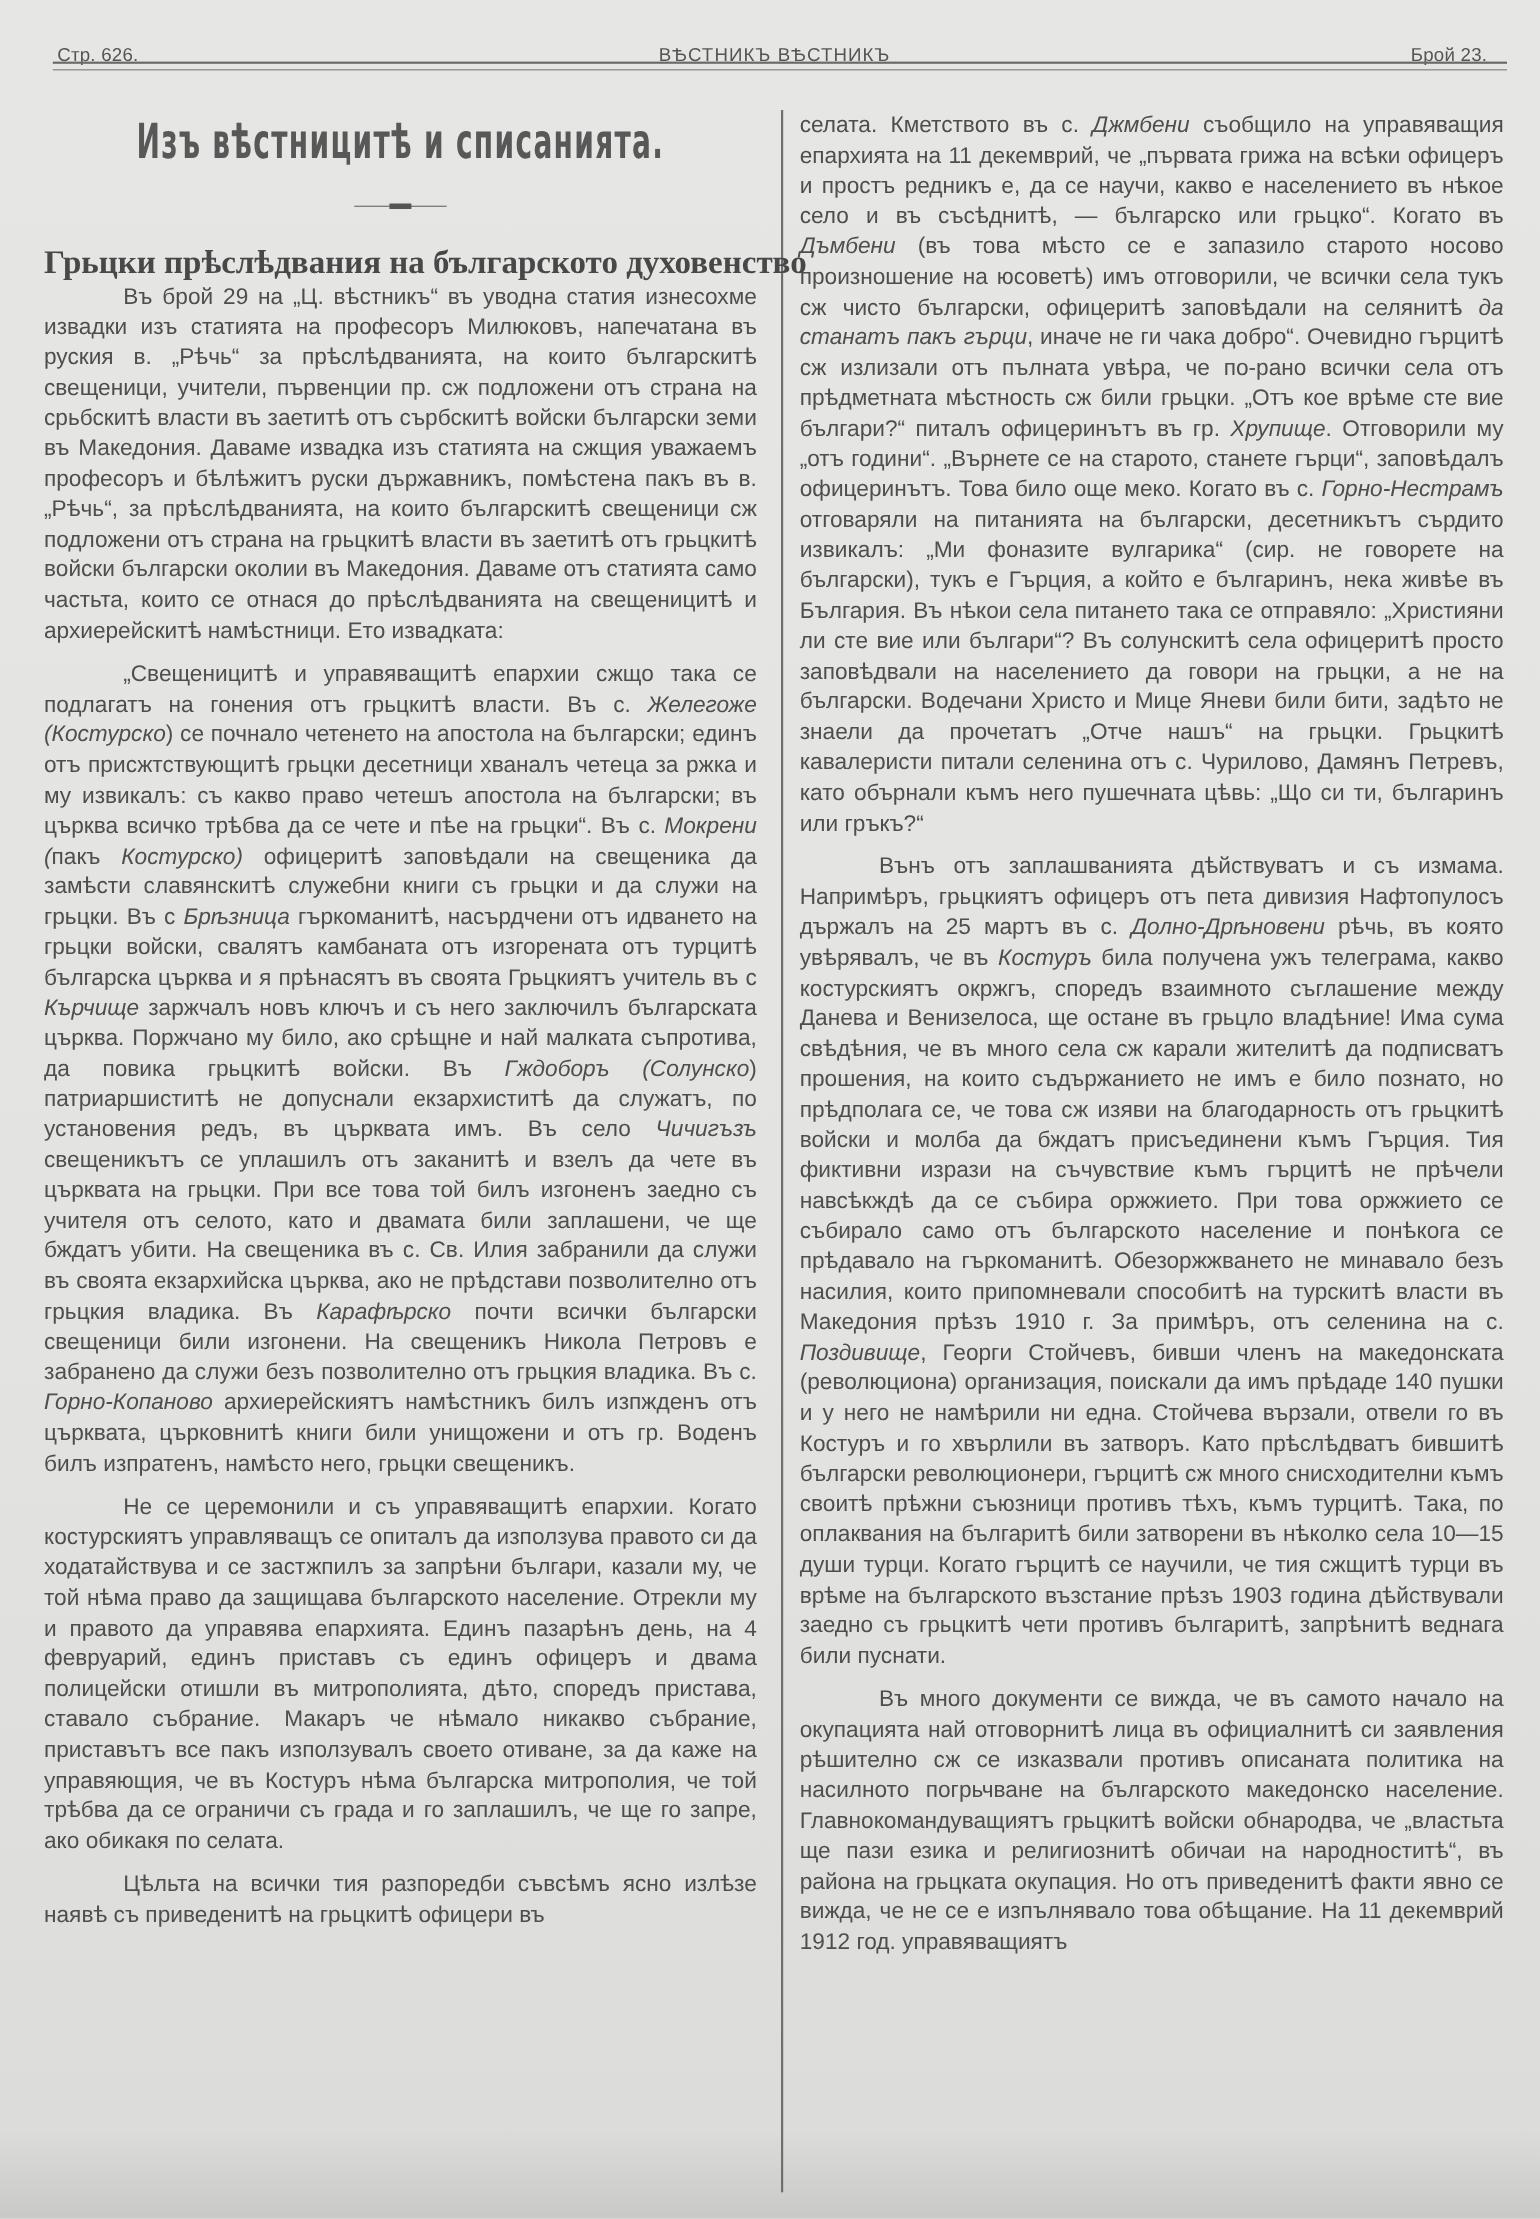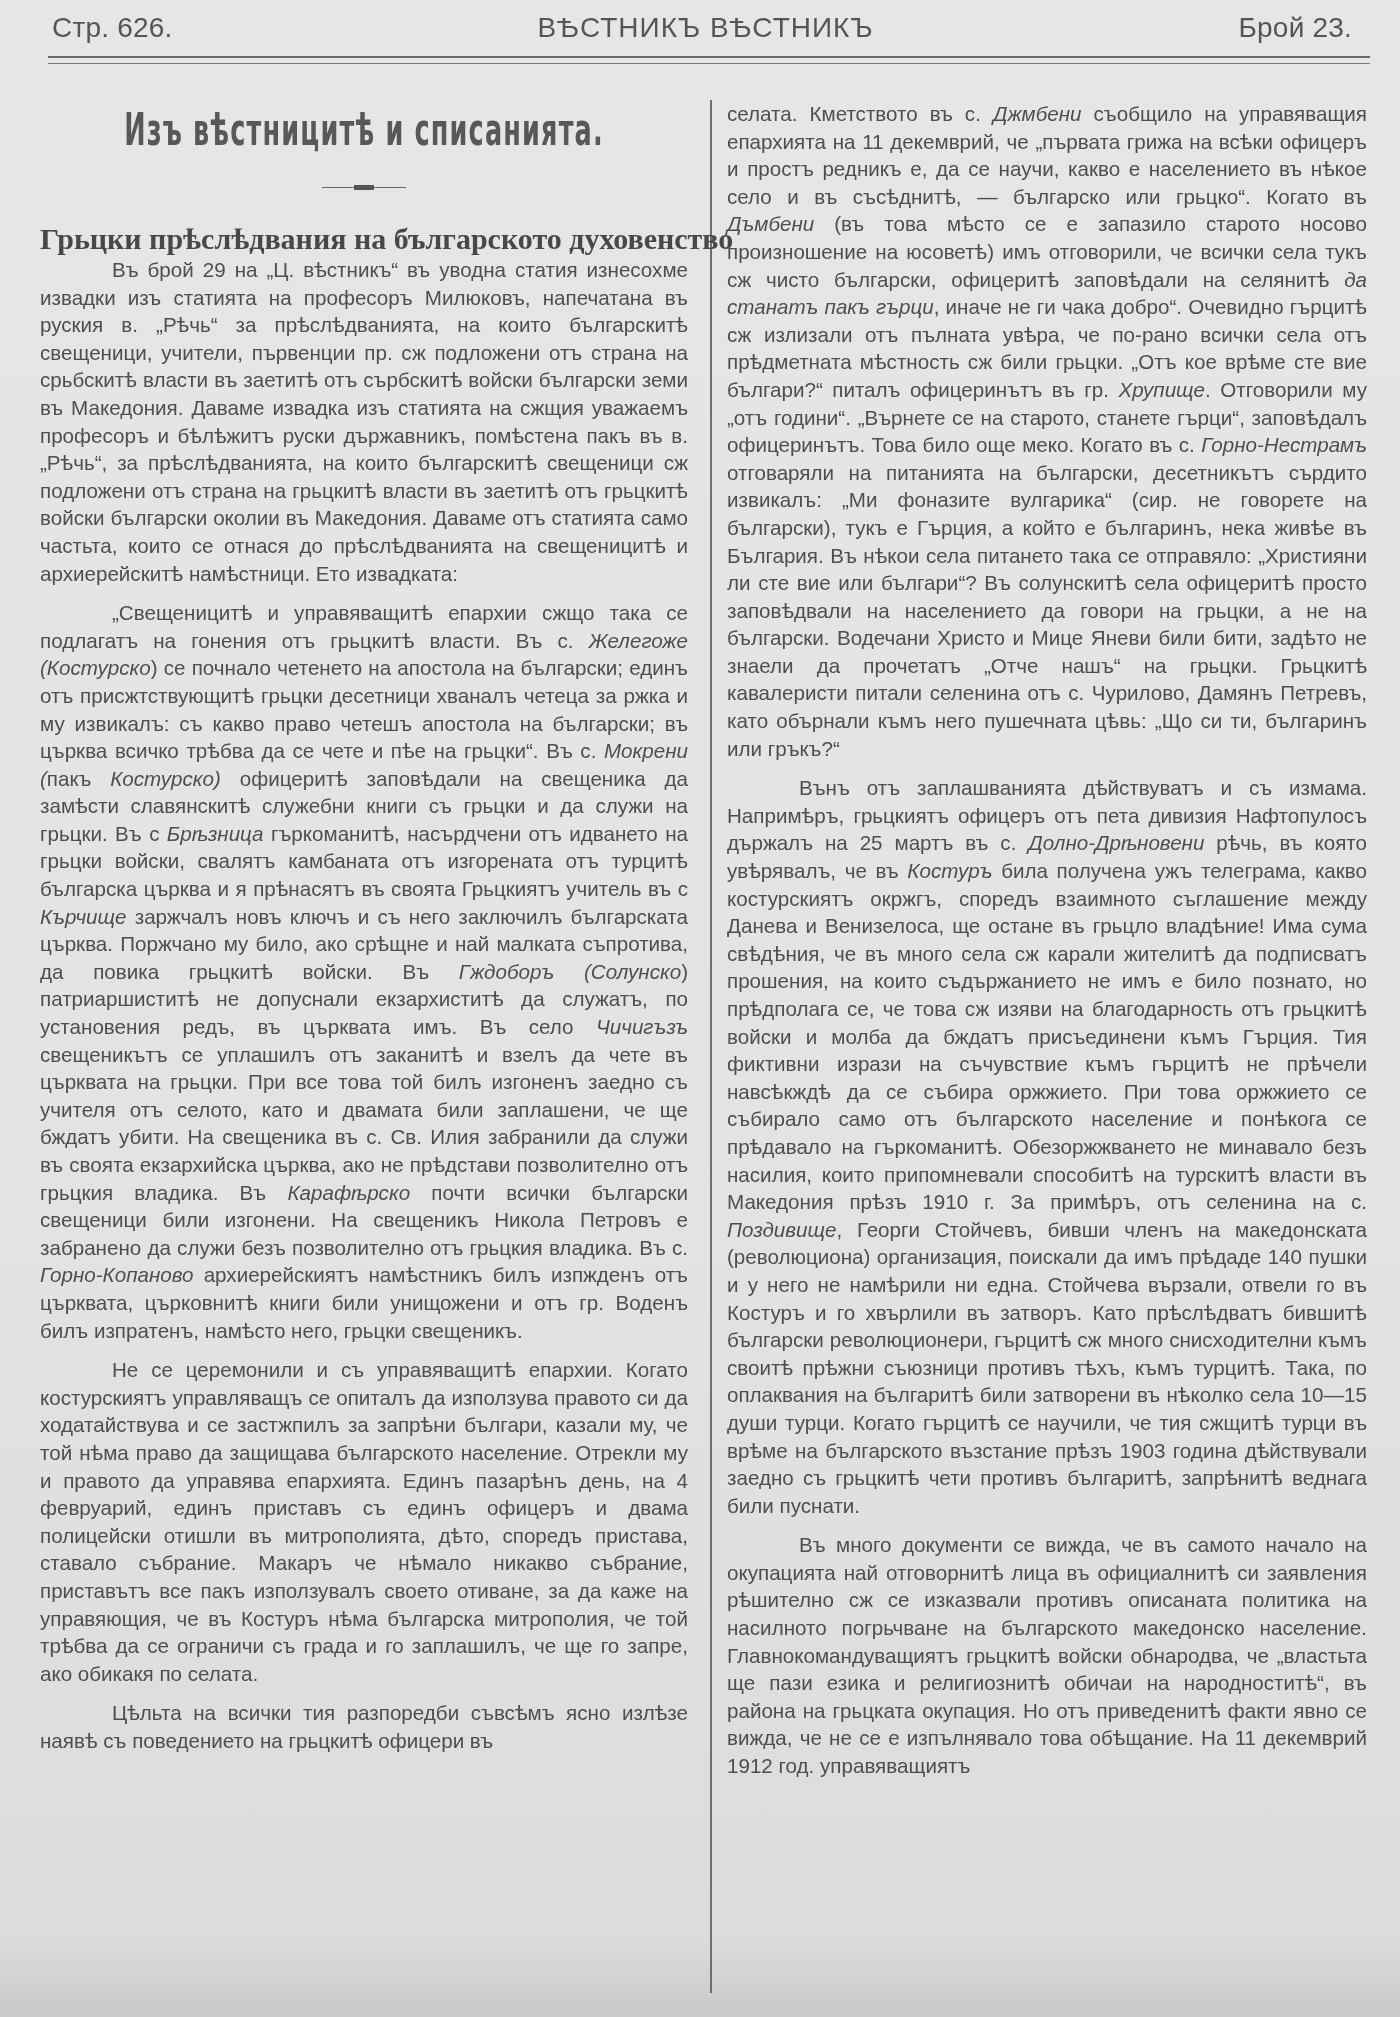--- a/index.html
+++ b/index.html
@@ -8,23 +8,23 @@
     background: #e4e4e2;
     color: #4a4a4a;
     font-family: "Liberation Sans", "DejaVu Sans", sans-serif;
   }
   .page {
     position: relative;
     width: 1400px; height: 2017px;
     background: linear-gradient(180deg, #e6e6e4 0%, #e3e3e1 60%, #dcdcda 96%, #c9c9c7 100%);
   }
   .running-head {
-    position: absolute; left: 52px; right: 48px; top: 10px; height: 34px;
+    position: absolute; left: 52px; right: 48px; top: 26px; height: 34px;
     display: flex; justify-content: space-between; align-items: flex-end;
-    font-size: 28px; color: #555;
+    font-size: 17px; color: #555;
     letter-spacing: 0.2px;
   }
   .running-head .center { letter-spacing: 1px; }
   .rule-double {
     position: absolute; left: 48px; right: 30px; top: 56px; height: 5px;
     border-top: 2px solid #6a6a6a; border-bottom: 1.5px solid #7a7a7a;
   }
   .col-divider {
     position: absolute; left: 710px; top: 100px; bottom: 24px;
     width: 0; border-left: 2px solid #6f6f6f;
@@ -81,21 +81,21 @@
   <div class="col-divider"></div>
 
   <div class="col col-left">
     <h1 class="title">Изъ вѣстницитѣ и списанията.</h1>
     <div class="ornament"></div>
     <h2 class="subtitle">Грьцки прѣслѣдвания на българското духовенство</h2>
     <div id="left-body">
         <p class="para"><span>Въ брой 29 на „Ц. вѣстникъ“ въ уводна статия изнесохме извадки изъ статията на професоръ Милюковъ, напечатана въ руския в. „Рѣчь“ за прѣслѣдванията, на които българскитѣ свещеници, учители, първенции пр. сж подложени отъ страна на срьбскитѣ власти въ заетитѣ отъ сърбскитѣ войски български земи въ Македония. Даваме извадка изъ статията на сжщия уважаемъ професоръ и бѣлѣжитъ руски държавникъ, помѣстена пакъ въ в. „Рѣчь“, за прѣслѣдванията, на които българскитѣ свещеници сж подложени отъ страна на грьцкитѣ власти въ заетитѣ отъ грьцкитѣ войски български околии въ Македония. Даваме отъ статията само частьта, които се отнася до прѣслѣдванията на свещеницитѣ и архиерейскитѣ намѣстници. Ето извадката:</span></p>
         <p class="para gap"><span>„Свещеницитѣ и управяващитѣ епархии сжщо така се подлагатъ на гонения отъ грьцкитѣ власти. Въ с. </span><span class="it">Желегоже (Костурско</span><span>) се почнало четенето на апостола на български; единъ отъ присжтствующитѣ грьцки десетници хваналъ четеца за ржка и му извикалъ: съ какво право четешъ апостола на български; въ църква всичко трѣбва да се чете и пѣе на грьцки“. Въ с. </span><span class="it">Мокрени (</span><span>пакъ </span><span class="it">Костурско)</span><span> офицеритѣ заповѣдали на свещеника да замѣсти славянскитѣ служебни книги съ грьцки и да служи на грьцки. Въ с </span><span class="it">Брѣзница</span><span> гъркоманитѣ, насърдчени отъ идването на грьцки войски, свалятъ камбаната отъ изгорената отъ турцитѣ българска църква и я прѣнасятъ въ своята Грьцкиятъ учитель въ с </span><span class="it">Кърчище</span><span> заржчалъ новъ ключъ и съ него заключилъ българската църква. Поржчано му било, ако срѣщне и най малката съпротива, да повика грьцкитѣ войски. Въ </span><span class="it">Гждоборъ (Солунско</span><span>) патриаршиститѣ не допуснали екзархиститѣ да служатъ, по установения редъ, въ църквата имъ. Въ село </span><span class="it">Чичигъзъ</span><span> свещеникътъ се уплашилъ отъ заканитѣ и взелъ да чете въ църквата на грьцки. При все това той билъ изгоненъ заедно съ учителя отъ селото, като и двамата били заплашени, че ще бждатъ убити. На свещеника въ с. Св. Илия забранили да служи въ своята екзархийска църква, ако не прѣдстави позволително отъ грьцкия владика. Въ </span><span class="it">Карафѣрско</span><span> почти всички български свещеници били изгонени. На свещеникъ Никола Петровъ е забранено да служи безъ позволително отъ грьцкия владика. Въ с. </span><span class="it">Горно-Копаново</span><span> архиерейскиятъ намѣстникъ билъ изпжденъ отъ църквата, църковнитѣ книги били унищожени и отъ гр. Воденъ билъ изпратенъ, намѣсто него, грьцки свещеникъ.</span></p>
         <p class="para gap"><span>Не се церемонили и съ управяващитѣ епархии. Когато костурскиятъ управляващъ се опиталъ да използува правото си да ходатайствува и се застжпилъ за запрѣни българи, казали му, че той нѣма право да защищава българското население. Отрекли му и правото да управява епархията. Единъ пазарѣнъ день, на 4 февруарий, единъ приставъ съ единъ офицеръ и двама полицейски отишли въ митрополията, дѣто, споредъ пристава, ставало събрание. Макаръ че нѣмало никакво събрание, приставътъ все пакъ използувалъ своето отиване, за да каже на управяющия, че въ Костуръ нѣма българска митрополия, че той трѣбва да се ограничи съ града и го заплашилъ, че ще го запре, ако обикакя по селата.</span></p>
-        <p class="para gap"><span>Цѣльта на всички тия разпоредби съвсѣмъ ясно излѣзе наявѣ съ поведението на грьцкитѣ офицери въ</span></p>
+        <p class="para gap"><span>Цѣльта на всички тия разпоредби съвсѣмъ ясно излѣзе наявѣ съ приведенитѣ на грьцкитѣ офицери въ</span></p>
       </div>
   </div>
 
   <div class="col col-right">
     <div id="right-body">
         <p class="para noindent"><span>селата. Кметството въ с. </span><span class="it">Джмбени</span><span> съобщило на управяващия епархията на 11 декемврий, че „първата грижа на всѣки офицеръ и простъ редникъ е, да се научи, какво е населението въ нѣкое село и въ съсѣднитѣ, — българско или грьцко“. Когато въ </span><span class="it">Дъмбени</span><span> (въ това мѣсто се е запазило старото носово произношение на юсоветѣ) имъ отговорили, че всички села тукъ сж чисто български, офицеритѣ заповѣдали на селянитѣ </span><span class="it">да станатъ пакъ гърци</span><span>, иначе не ги чака добро“. Очевидно гърцитѣ сж излизали отъ пълната увѣра, че по-рано всички села отъ прѣдметната мѣстность сж били грьцки. „Отъ кое врѣме сте вие българи?“ питалъ офицеринътъ въ гр. </span><span class="it">Хрупище</span><span>. Отговорили му „отъ години“. „Върнете се на старото, станете гърци“, заповѣдалъ офицеринътъ. Това било още меко. Когато въ с. </span><span class="it">Горно-Нестрамъ</span><span> отговаряли на питанията на български, десетникътъ сърдито извикалъ: „Ми фоназите вулгарика“ (сир. не говорете на български), тукъ е Гърция, а който е българинъ, нека живѣе въ България. Въ нѣкои села питането така се отправяло: „Християни ли сте вие или българи“? Въ солунскитѣ села офицеритѣ просто заповѣдвали на населението да говори на грьцки, а не на български. Водечани Христо и Мице Яневи били бити, задѣто не знаели да прочетатъ „Отче нашъ“ на грьцки. Грьцкитѣ кавалеристи питали селенина отъ с. Чурилово, Дамянъ Петревъ, като обърнали къмъ него пушечната цѣвь: „Що си ти, българинъ или гръкъ?“</span></p>
         <p class="para gap"><span>Вънъ отъ заплашванията дѣйствуватъ и съ измама. Напримѣръ, грьцкиятъ офицеръ отъ пета дивизия Нафтопулосъ държалъ на 25 мартъ въ с. </span><span class="it">Долно-Дрѣновени</span><span> рѣчь, въ която увѣрявалъ, че въ </span><span class="it">Костуръ</span><span> била получена ужъ телеграма, какво костурскиятъ окржгъ, споредъ взаимното съглашение между Данева и Венизелоса, ще остане въ грьцло владѣние! Има сума свѣдѣния, че въ много села сж карали жителитѣ да подписватъ прошения, на които съдържанието не имъ е било познато, но прѣдполага се, че това сж изяви на благодарность отъ грьцкитѣ войски и молба да бждатъ присъединени къмъ Гърция. Тия фиктивни изрази на съчувствие къмъ гърцитѣ не прѣчели навсѣкждѣ да се събира оржжието. При това оржжието се събирало само отъ българското население и понѣкога се прѣдавало на гъркоманитѣ. Обезоржжването не минавало безъ насилия, които припомневали способитѣ на турскитѣ власти въ Македония прѣзъ 1910 г. За примѣръ, отъ селенина на с. </span><span class="it">Поздивище</span><span>, Георги Стойчевъ, бивши членъ на македонската (революциона) организация, поискали да имъ прѣдаде 140 пушки и у него не намѣрили ни една. Стойчева вързали, отвели го въ Костуръ и го хвърлили въ затворъ. Като прѣслѣдватъ бившитѣ български революционери, гърцитѣ сж много снисходителни къмъ своитѣ прѣжни съюзници противъ тѣхъ, къмъ турцитѣ. Така, по оплаквания на българитѣ били затворени въ нѣколко села 10—15 души турци. Когато гърцитѣ се научили, че тия сжщитѣ турци въ врѣме на българското възстание прѣзъ 1903 година дѣйствували заедно съ грьцкитѣ чети противъ българитѣ, запрѣнитѣ веднага били пуснати.</span></p>
         <p class="para gap"><span>Въ много документи се вижда, че въ самото начало на окупацията най отговорнитѣ лица въ официалнитѣ си заявления рѣшително сж се изказвали противъ описаната политика на насилното погрьчване на българското македонско население. Главнокомандуващиятъ грьцкитѣ войски обнародва, че „властьта ще пази езика и религиознитѣ обичаи на народноститѣ“, въ района на грьцката окупация. Но отъ приведенитѣ факти явно се вижда, че не се е изпълнявало това обѣщание. На 11 декемврий 1912 год. управяващиятъ</span></p>
       </div>
   </div>

